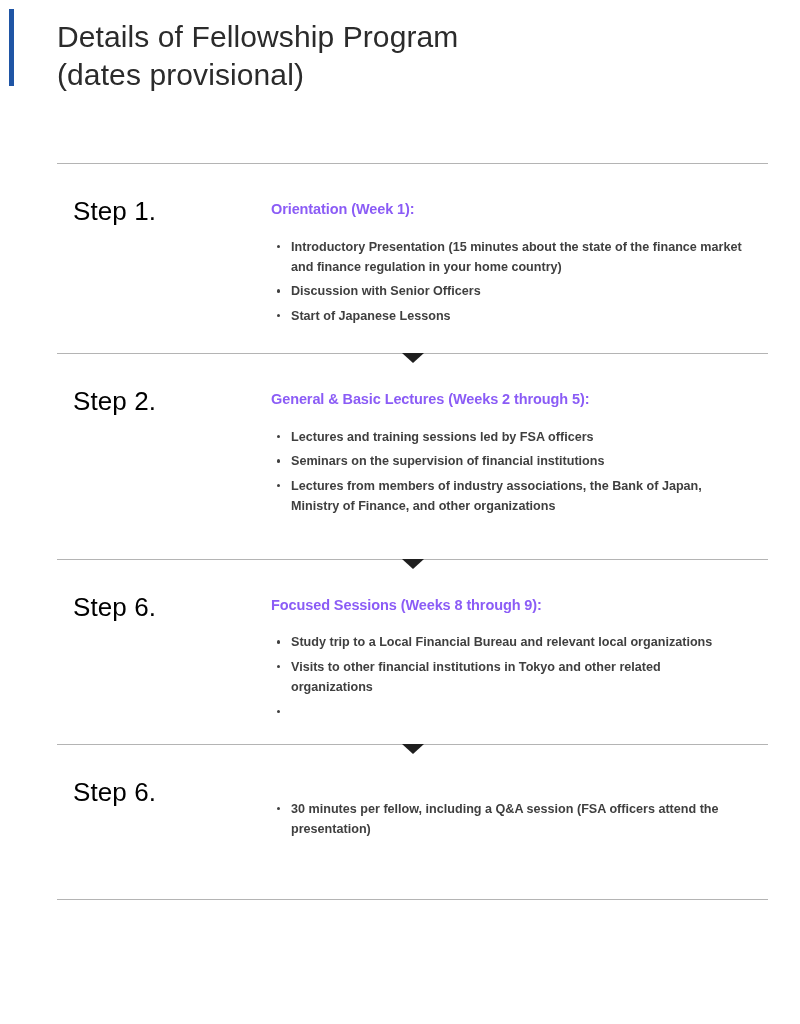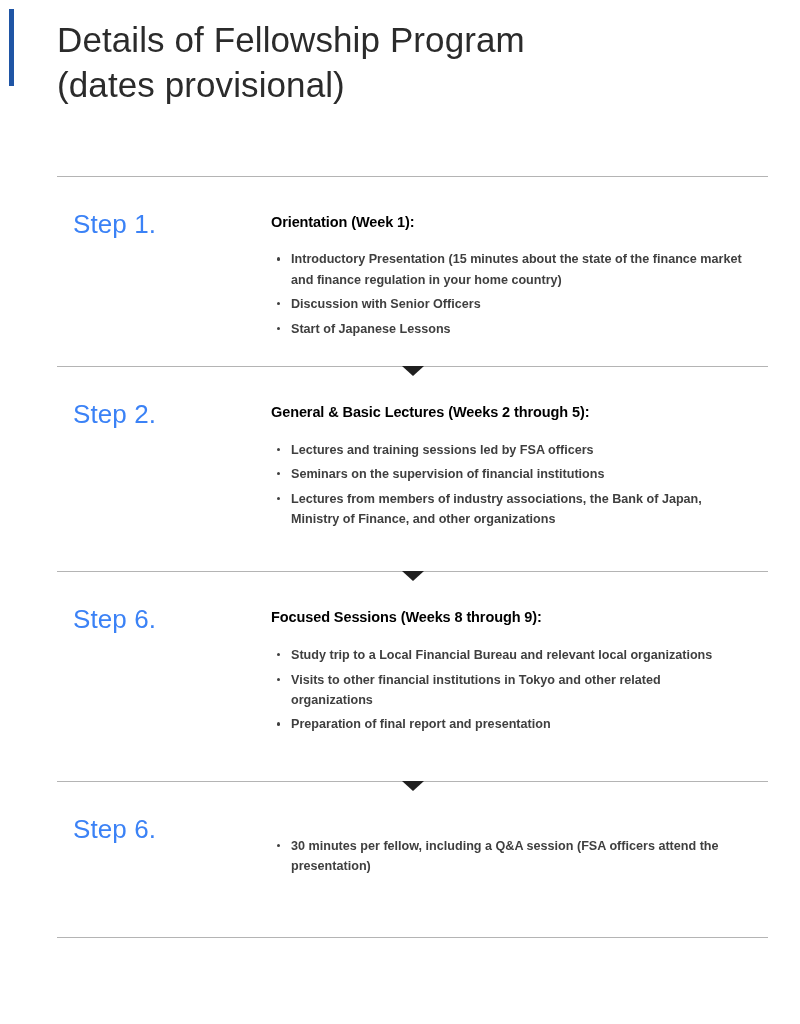--- a/index.html
+++ b/index.html
@@ -24,21 +24,21 @@
     position: absolute;
     left: 9px;
     top: 9px;
     width: 5px;
     height: 77px;
     background: #1f55a5;
   }
   .page-title {
     margin: 0;
     padding: 10px 0 0 57px;
-    font-size: 35px;
+    font-size: 30px;
     font-weight: 400;
     line-height: 1.28;
     color: #2b2b2b;
     letter-spacing: 0.1px;
     white-space: pre-line;
   }
 
   
   .timeline {
     margin-top: 68px;
@@ -72,32 +72,32 @@
   }
   .step-label-col {
     width: 214px;
     flex: 0 0 214px;
     padding-left: 16px;
     box-sizing: border-box;
   }
   .step-label {
     font-size: 26px;
     font-weight: 400;
-    color: #3b82f6;
+    color: #000000;
     line-height: 1.1;
     letter-spacing: 0.1px;
   }
   .step-body-col {
     flex: 1 1 auto;
     padding-top: 3px;
   }
   .step-heading {
     font-size: 14.5px;
     font-weight: 700;
-    color: #000000;
+    color: #8b5cf6;
     line-height: 1.3;
     letter-spacing: -0.1px;
     margin: 0;
   }
   ul.bullets {
     list-style: none;
     margin: 18px 0 0 0;
     padding: 0;
     font-weight: bold;
   }
@@ -181,21 +181,21 @@
 
   <div class="step-row">
     <div class="step-label-col">
       <div class="step-label">Step 6.</div>
     </div>
     <div class="step-body-col">
       <div class="step-heading">Focused Sessions (Weeks 8 through 9):</div>
       <ul class="bullets">
         <li><span class="bullet-dot"></span><span>Study trip to a Local Financial Bureau and relevant local organizations</span></li>
         <li><span class="bullet-dot"></span><span>Visits to other financial institutions in Tokyo and other related organizations</span></li>
-        <li><span class="bullet-dot"></span><span>Preparation of final report and presentation</span></li>
+        <li><span class="bullet-dot"></span></li>
       </ul>
     </div>
   </div>
   <div class="step-spacer-3"></div>
 
   <div class="divider-wrap">
     <div class="divider"></div>
     <div class="arrow-down"></div>
   </div>
 

